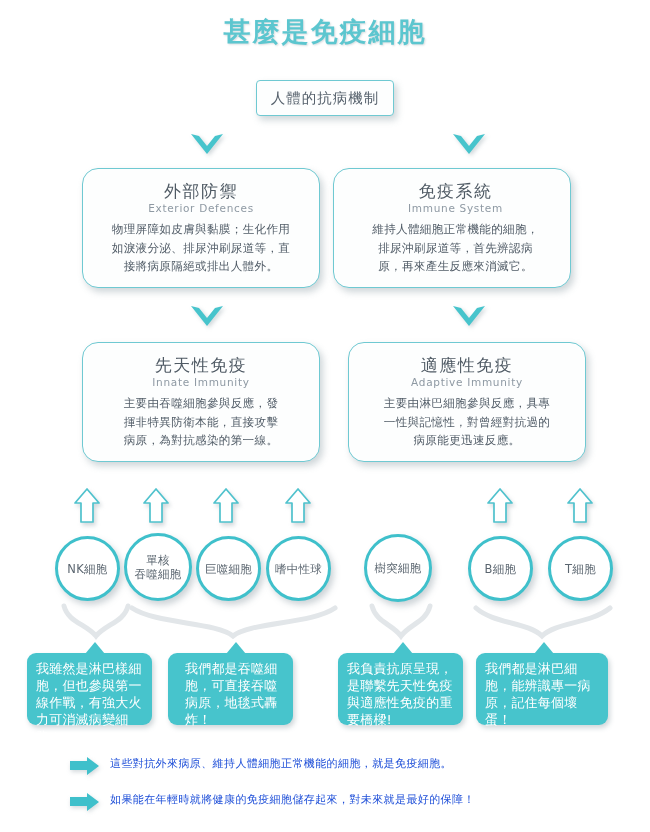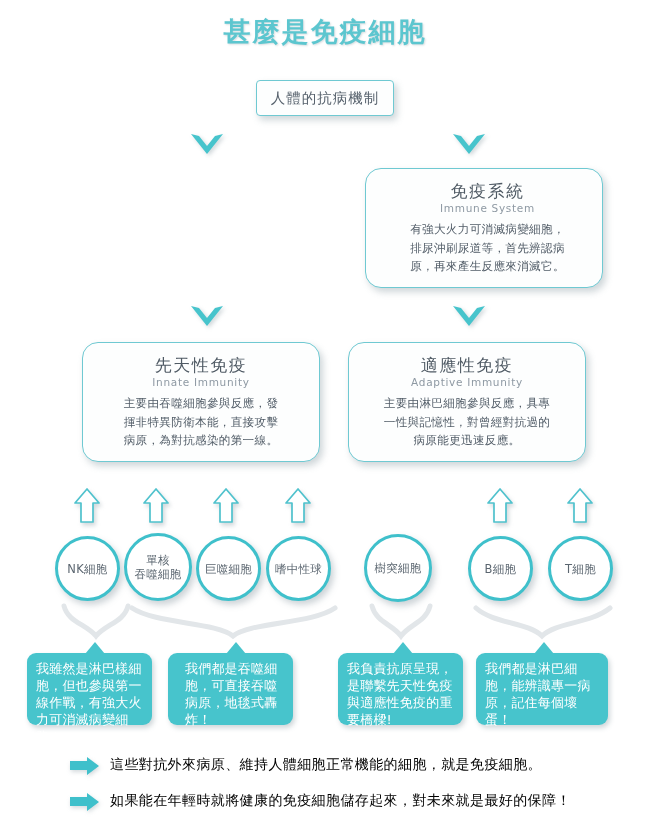--- a/index.html
+++ b/index.html
@@ -51,21 +51,21 @@
     font-size:10.5px;color:#8e99a3;letter-spacing:.7px;margin-top:1px;
     font-family:"DejaVu Sans","Liberation Sans",sans-serif;
   }
   .box .body{
     margin-top:6px;
     font-size:11.6px;line-height:18.5px;color:#515c67;
     text-align:center;letter-spacing:.3px;
   }
 
   #box-exterior{left:82px;top:168px;}
-  #box-immune  {left:365px;top:168px;padding-left:21px;}
+  #box-immune  {left:333px;top:168px;padding-left:21px;}
   #box-innate  {left:82px;top:342px;}
   #box-adaptive{left:348px;top:342px;}
 
   
   .chev{
     position:absolute;width:34px;height:22px;
     filter:drop-shadow(2px 2px 2px rgba(120,140,150,.35));
   }
   .chev svg{display:block;width:34px;height:22px;}
 
@@ -111,21 +111,21 @@
     top:-11px;
     width:0;height:0;
     border-left:10px solid transparent;
     border-right:10px solid transparent;
     border-bottom:12px solid #47c4cc;
   }
 
   
   .foot{
     position:absolute;left:110px;
-    font-size:14px;color:#000000;letter-spacing:.4px;
+    font-size:11px;color:#1d4ed8;letter-spacing:.4px;
     white-space:nowrap;
   }
   .footarrow{
     position:absolute;left:70px;width:30px;height:18px;
     filter:drop-shadow(1.5px 2px 2px rgba(120,140,150,.32));
   }
   .footarrow svg{display:block;width:30px;height:18px;}
 </style>
 </head>
 <body>
@@ -142,26 +142,35 @@
     <svg viewBox="0 0 34 22">
         <path d="M1 1 L17 21 L33 1 L25 3 L17 13 L9 3 Z" fill="#47c4cc"></path>
       </svg>
   </div>
   <div class="chev" style="left:452px;top:133px;">
     <svg viewBox="0 0 34 22">
         <path d="M1 1 L17 21 L33 1 L25 3 L17 13 L9 3 Z" fill="#47c4cc"></path>
       </svg>
   </div>
 
+  <div class="card box" id="box-exterior">
+    <div class="h">外部防禦</div>
+    <div class="sub">Exterior Defences</div>
+    <div class="body">
+      <div>物理屏障如皮膚與黏膜；生化作用</div>
+      <div>如淚液分泌、排尿沖刷尿道等，直</div>
+      <div>接將病原隔絕或排出人體外。</div>
+    </div>
+  </div>
 
   <div class="card box" id="box-immune">
     <div class="h">免疫系統</div>
     <div class="sub">Immune System</div>
     <div class="body">
-      <div>有強大火力可消滅病變細胞，</div>
+      <div>維持人體細胞正常機能的細胞，</div>
       <div>排尿沖刷尿道等，首先辨認病</div>
       <div>原，再來產生反應來消滅它。</div>
     </div>
   </div>
 
   <div class="chev" style="left:190px;top:305px;">
     <svg viewBox="0 0 34 22">
         <path d="M1 1 L17 21 L33 1 L25 3 L17 13 L9 3 Z" fill="#47c4cc"></path>
       </svg>
   </div>

